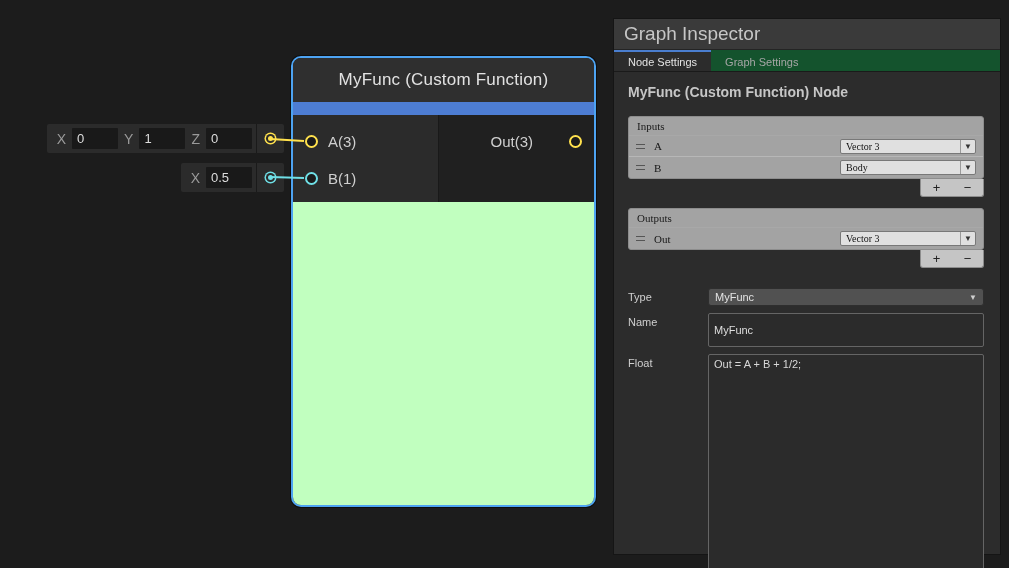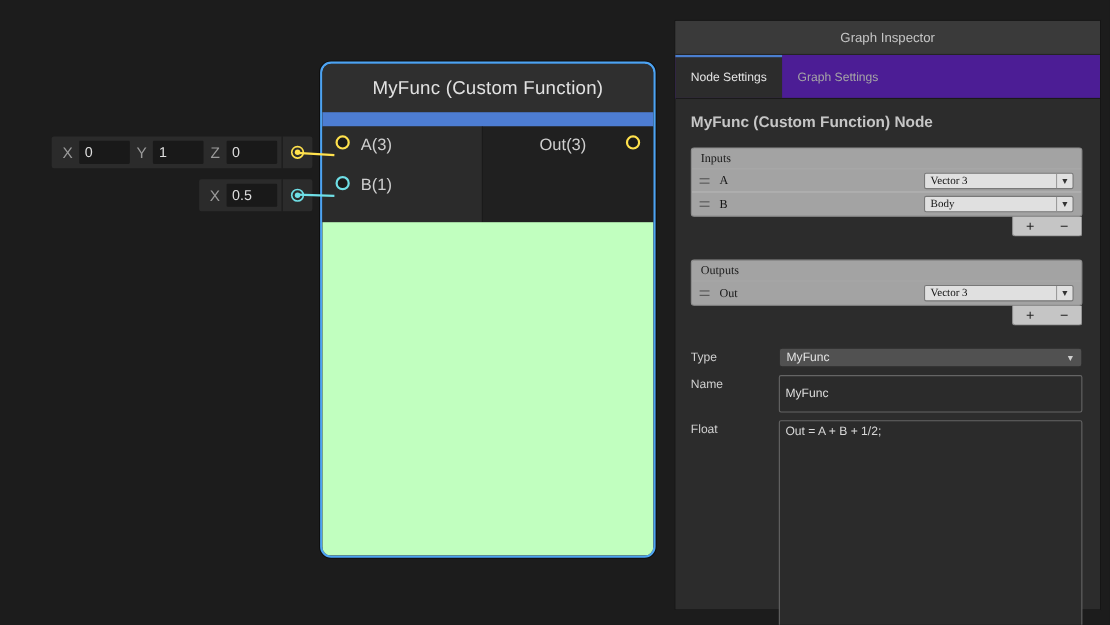--- a/index.html
+++ b/index.html
@@ -41,36 +41,36 @@
   }
   .node-header {
     height:44px; flex:0 0 auto; background:#2f2f2f;
     display:flex; align-items:center; justify-content:center;
     color:#e2e2e2; font-size:17px; letter-spacing:.2px;
   }
   .node-accent { height:13px; flex:0 0 auto; background:#4d7dd3; }
   .node-ports { height:87px; flex:0 0 auto; display:flex; }
   .ports-left { width:146px; background:#2b2b2b; border-right:1px solid #191919; padding-top:8px; }
   .ports-right { flex:1; background:#202020; padding-top:8px; }
-  .port-row { height:37px; display:flex; align-items:flex-start; padding-left:12px; gap:10px; }
+  .port-row { height:37px; display:flex; align-items:center; padding-left:12px; gap:10px; }
   .port-row.out { justify-content:flex-end; padding-right:12px; padding-left:0;gap:36px; }
   .port-ring { width:13px; height:13px; border-radius:50%; border:2px solid #fff; background:#1b1b1b; flex:0 0 auto; }
   .port-label { font-size:15px; color:#cfcfcf; }
   .node-preview { flex:1; background:#c1ffbf; }
 
   
   .inspector {
     position:absolute; left:613px; top:18px; width:388px; height:537px;
     background:#2c2c2c; border:1px solid #151515; z-index:10;
   }
   .insp-header {
     height:31px; background:#3a3a3a; display:flex; align-items:center;
-    padding:0 10px; color:#c6c6c6; font-size:12px; border-bottom:1px solid #242424;justify-content:center;
-  }
-  .insp-tabs { height:40px; background:#4c1d95; display:flex; border-bottom:1px solid #1a1a1a; }
+    padding:0 10px; color:#c6c6c6; font-size:19px; border-bottom:1px solid #242424;
+  }
+  .insp-tabs { height:22px; background:#14532d; display:flex; border-bottom:1px solid #1a1a1a; }
   .insp-tab {
     padding:0 14px; display:flex; align-items:center; font-size:11px;
     color:#a6a6a6; border-top:2px solid transparent; cursor:default;
   }
   .insp-tab.active { color:#e3e3e3; border-top-color:#4a7ecf; background:#2c2c2c; }
   .insp-body { padding:10px 16px 0 14px; }
   .insp-heading { font-size:14px; font-weight:bold; color:#c6c6c6; margin:2px 0 16px; }
 
   .list-box { background:#a3a3a3; border:1px solid #8d8d8d; border-radius:3px; overflow:hidden;font-family:Liberation Serif, serif; }
   .list-title { font-size:11px; color:#1a1a1a; padding:3px 8px; border-bottom:1px solid #a8a8a8; }
@@ -82,21 +82,21 @@
     margin-left:auto; width:136px; height:15px; background:#e0e0e0;
     border:1px solid #787878; border-radius:2px; display:flex; align-items:center;
     font-size:10px; color:#111; padding:0 0 0 5px;
   }
   .lite-dd .arr { margin-left:auto; font-size:8px; color:#333; border-left:1px solid #9b9b9b; padding:0 3px; height:100%; display:flex; align-items:center; }
   .list-footer {
     width:64px; height:18px; background:#c5c5c5; border:1px solid #8d8d8d; border-top:none;
     border-radius:0 0 3px 3px; margin-left:auto; display:flex;
   }
   .lf-btn { flex:1; display:flex; align-items:center; justify-content:center; font-size:13px; color:#222; line-height:1; cursor:default; }
-  .section-gap { margin-top:21px; }
+  .section-gap { margin-top:11px; }
 
   .props { margin-top:20px; }
   .prop-row { display:flex; margin-bottom:7px; }
   .prop-label { flex:0 0 80px; font-size:11px; color:#cfcfcf; padding-top:3px; }
   .dark-dd {
     flex:1; height:18px; background:#515151; border:1px solid #2e2e2e; border-radius:3px;
     display:flex; align-items:center; font-size:11px; color:#e3e3e3; padding:0 6px;
   }
   .dark-dd .arr { margin-left:auto; font-size:8px; color:#cfcfcf; }
   .text-field {

